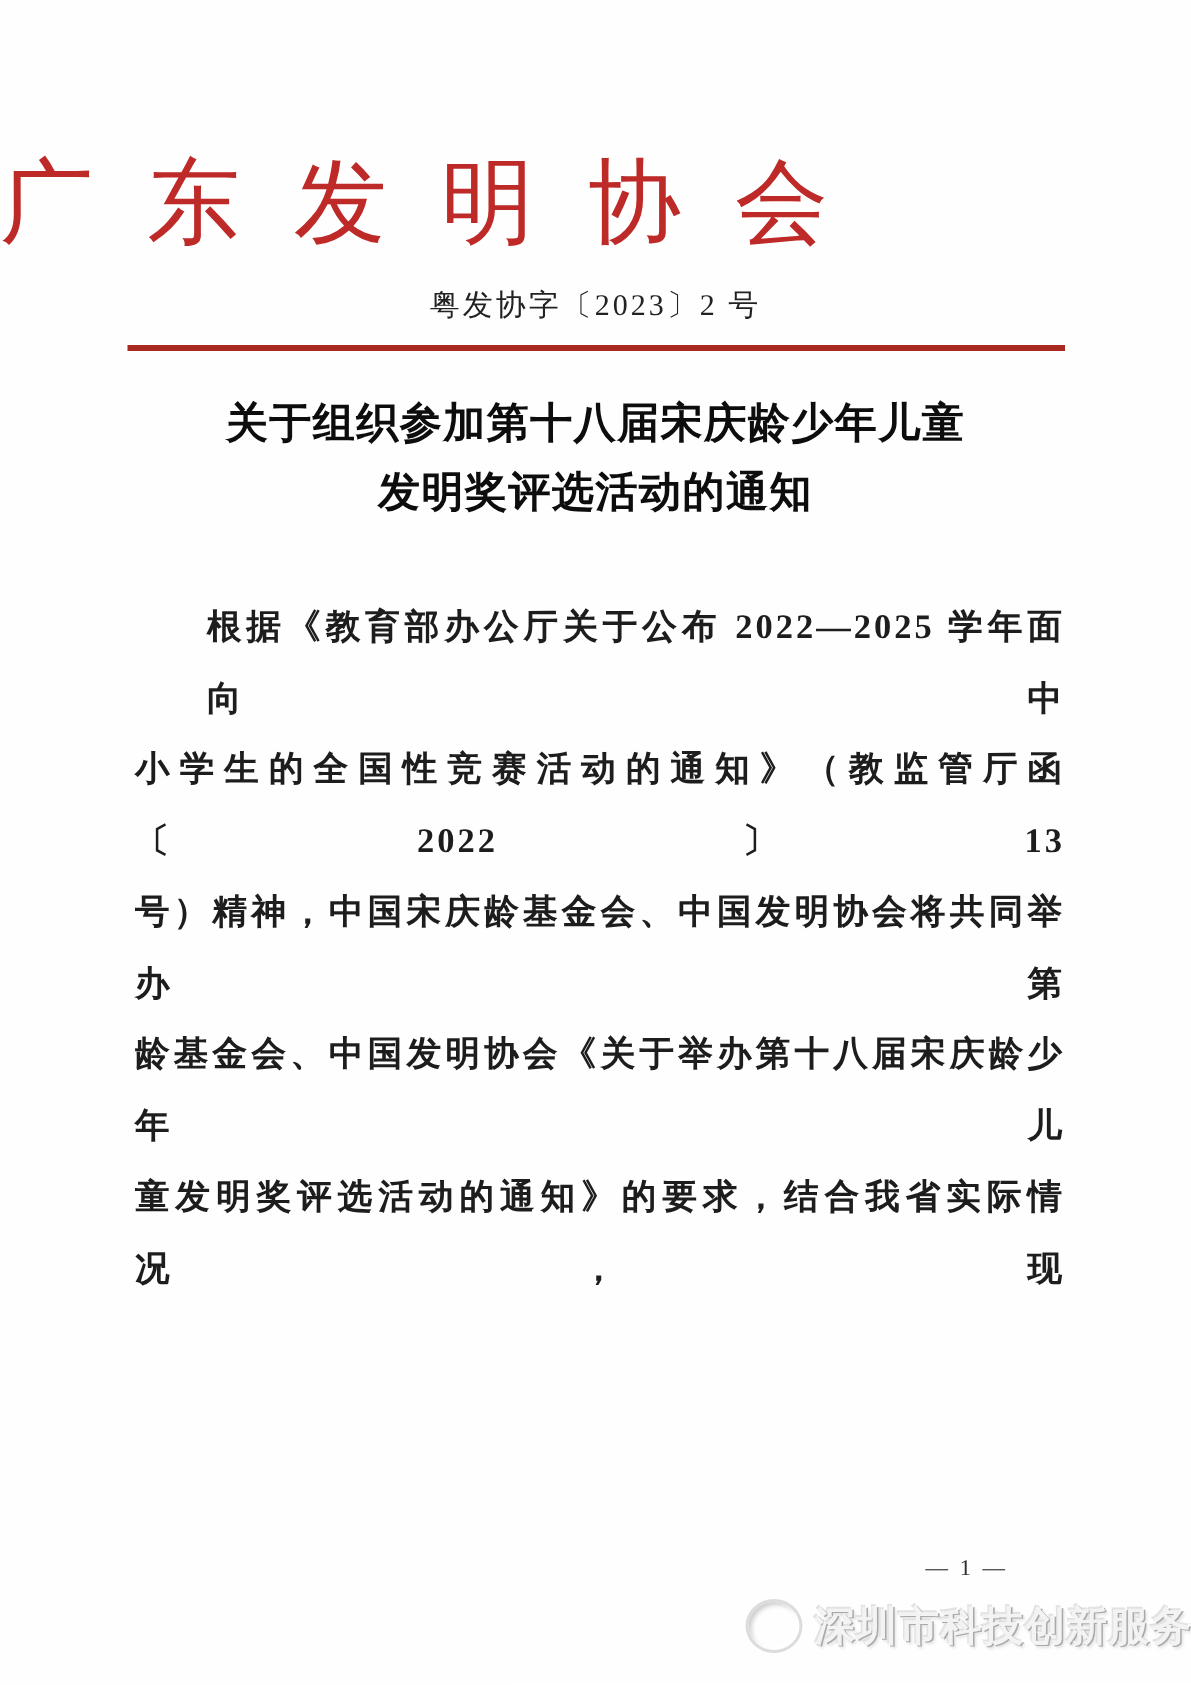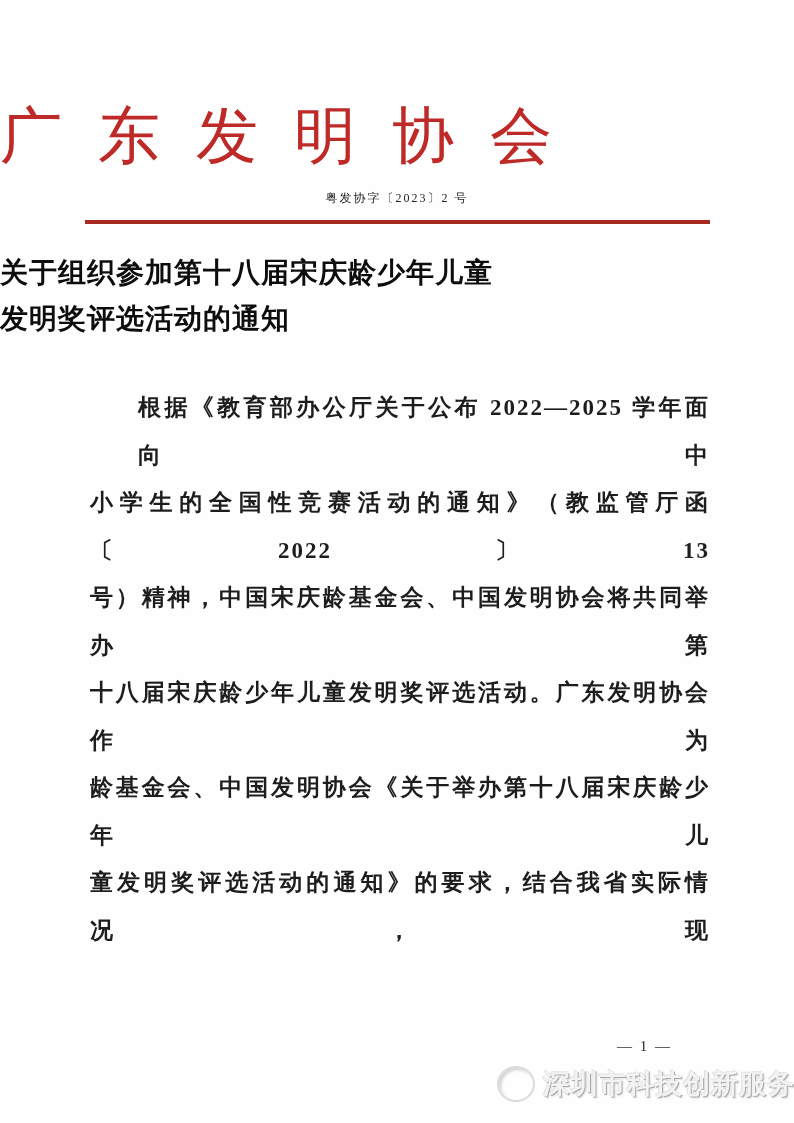--- a/index.html
+++ b/index.html
@@ -25,34 +25,35 @@
     color: #bd2a27;
     white-space: nowrap;
   }
   .org-name span {
     letter-spacing: 36px;
     margin-right: -36px;
   }
   .doc-number {
     margin-top: 16px;
     text-align: center;
-    font-size: 12px;
+    font-size: 20px;
     letter-spacing: 2px;
     color: #222222;
   }
   .red-rule {
     margin: 13px 0 0 85px;
     width: 625px;
     height: 4px;
     background: #a8291f;
     border: none;
   }
   
   .doc-title {
     margin-top: 26px;
+    text-align: center;
     font-size: 28px;
     line-height: 46px;
     font-weight: 700;
     letter-spacing: 1px;
     color: #0d0d0d;
   }
   
   .body-block {
     margin: 42px 84px 0 90px; 
     font-size: 23px;
@@ -122,21 +123,20 @@
 
   <div class="doc-title">
     <div>关于组织参加第十八届宋庆龄少年儿童</div>
     <div>发明奖评选活动的通知</div>
   </div>
 
   <div class="body-block">
       <div class="line indent just">根据《教育部办公厅关于公布 2022—2025 学年面向中</div>
       <div class="line just">小学生的全国性竞赛活动的通知》（教监管厅函〔2022〕13</div>
       <div class="line just">号）精神，中国宋庆龄基金会、中国发明协会将共同举办第</div>
-      <div class="line just">十八届宋庆龄少年儿童发明奖评选活动。广东发明协会作为</div>
       <div class="line just">龄基金会、中国发明协会《关于举办第十八届宋庆龄少年儿</div>
       <div class="line just">童发明奖评选活动的通知》的要求，结合我省实际情况，现</div>
     </div>
 
   <div class="page-number">— 1 —</div>
 
   <div class="watermark">
     <div class="wm-icon"></div>
     <div class="wm-text">深圳市科技创新服务促进会</div>
   </div>

